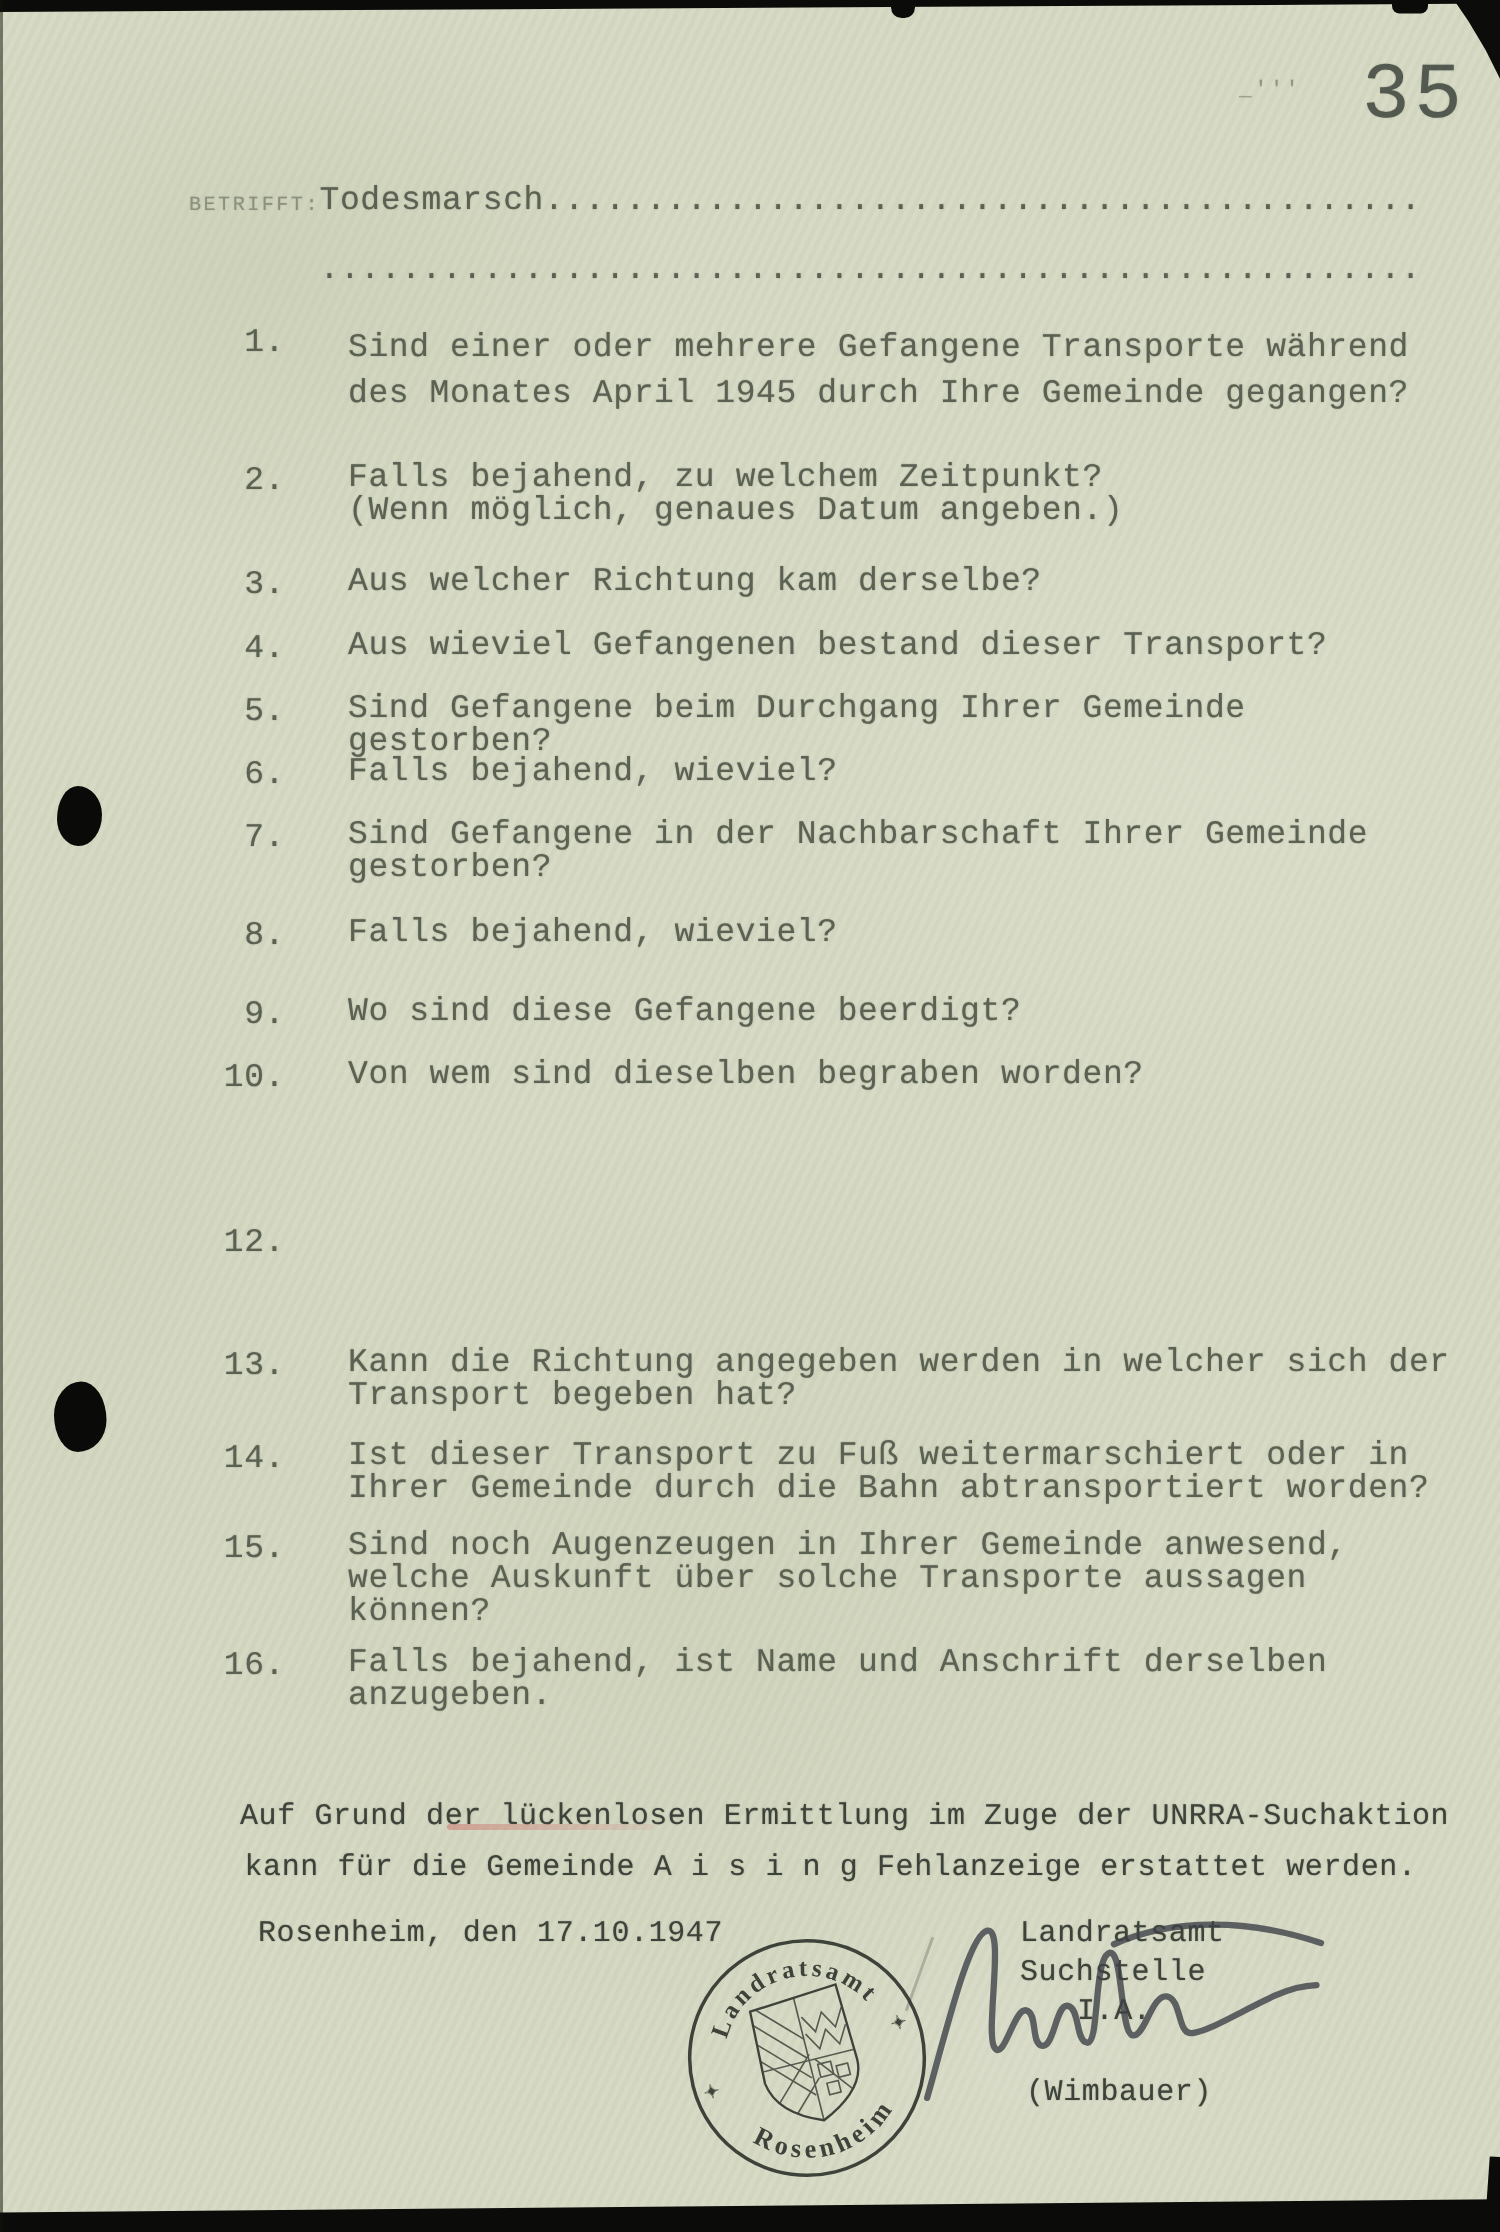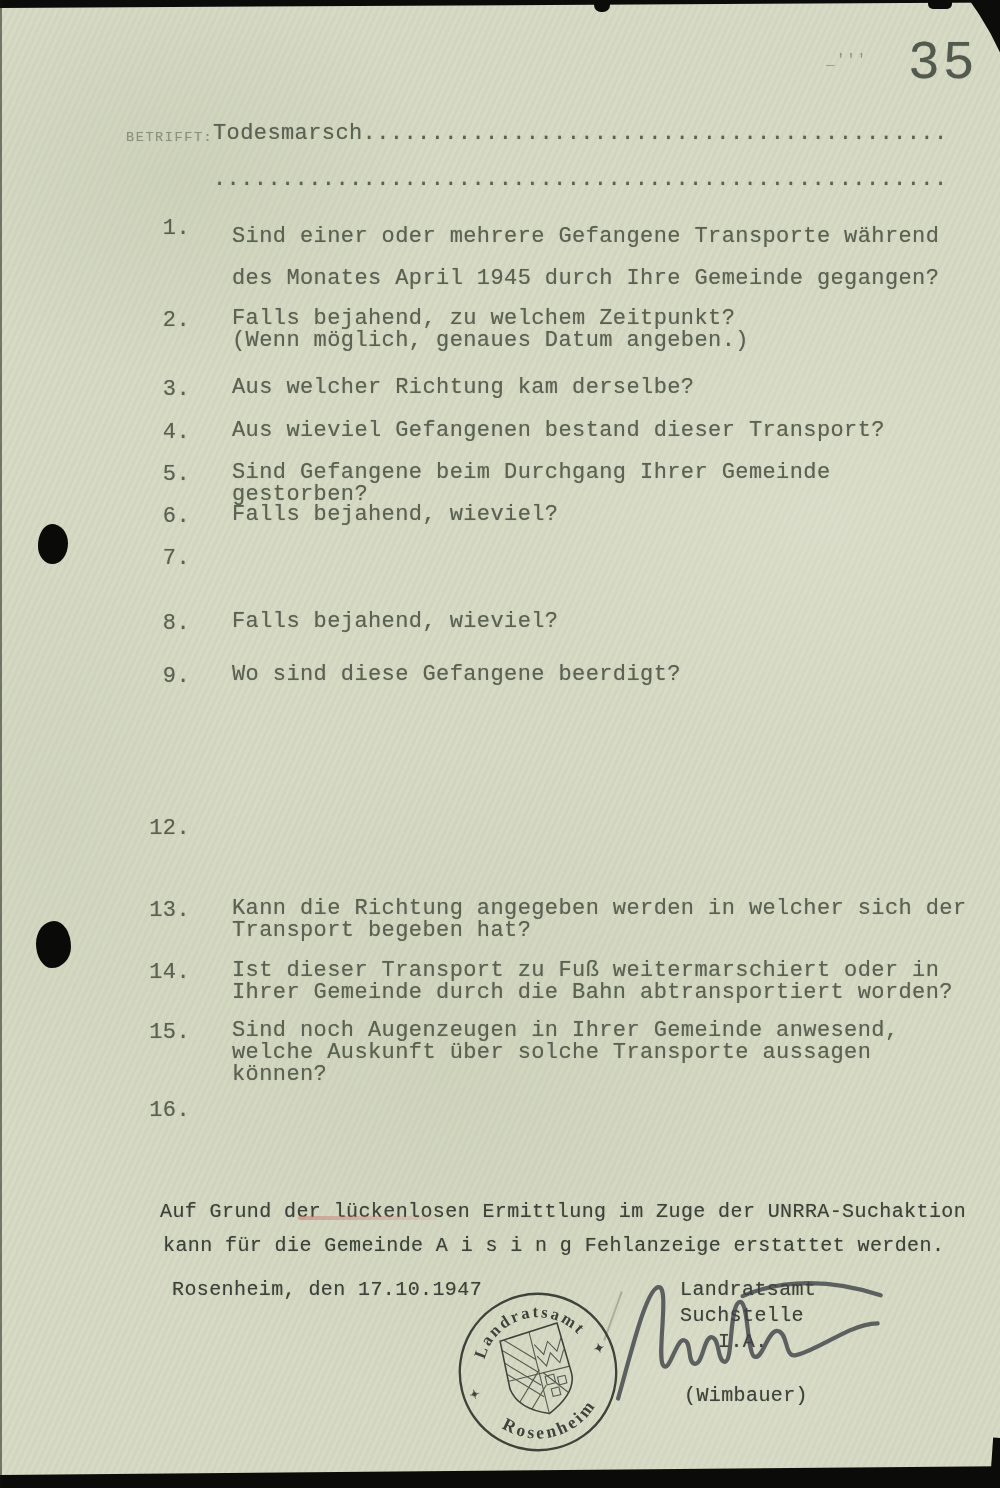--- a/index.html
+++ b/index.html
@@ -24,21 +24,21 @@
   .form-type{ font-size:22px; color:#4b5244; opacity:.88; }
 
   
   .fill-type{ font-size:20px; color:#353b33; opacity:.95;margin-top:42px; }
 
   .abs{ position:absolute; }
 
   .q{ position:absolute; left:120px; display:flex; align-items:flex-start; }
   .qnum{ width:70px; text-align:right; flex:0 0 70px; }
   .qtext{ margin-left:42px; width:745px; white-space:pre-line; line-height:22px; }
-  .lh-wide .qtext{ line-height:42px; }
+  .lh-wide .qtext{ line-height:31px; }
 
   .page-number{ font-size:53px; color:#3d443c; opacity:.85; letter-spacing:3px; }
   .pn-marks{ font-size:14px; opacity:.45; letter-spacing:2px; color:#3d443c;}
 
   .betrifft{ font-size:13.5px; letter-spacing:1.6px; color:#4b5244; opacity:.5; }
 
   
   .edge-top{ left:0; top:0; width:1000px; height:8px; background:#0b0c09;
              clip-path:polygon(0 0,100% 0,100% 30%,0 100%); }
   .notch1{ left:594px; top:0; width:16px; height:12px; background:#0b0c09; border-radius:0 0 7px 7px;}
@@ -110,28 +110,34 @@
   <div class="q form-type typed" style="top:462px">
     <span class="qnum">5.</span>
     <span class="qtext">Sind Gefangene beim Durchgang Ihrer Gemeinde gestorben?</span>
   </div>
   <div class="q form-type typed" style="top:504px">
     <span class="qnum">6.</span>
     <span class="qtext">Falls bejahend, wieviel?</span>
   </div>
   <div class="q form-type typed" style="top:546px">
     <span class="qnum">7.</span>
+    <span class="qtext">Sind Gefangene in der Nachbarschaft Ihrer Gemeinde
+gestorben?</span>
   </div>
   <div class="q form-type typed" style="top:611px">
     <span class="qnum">8.</span>
     <span class="qtext">Falls bejahend, wieviel?</span>
   </div>
   <div class="q form-type typed" style="top:664px">
     <span class="qnum">9.</span>
     <span class="qtext">Wo sind diese Gefangene beerdigt?</span>
+  </div>
+  <div class="q form-type typed" style="top:706px">
+    <span class="qnum">10.</span>
+    <span class="qtext">Von wem sind dieselben begraben worden?</span>
   </div>
   <div class="q form-type typed" style="top:816px">
     <span class="qnum">12.</span>
   </div>
   <div class="q form-type typed" style="top:898px">
     <span class="qnum">13.</span>
     <span class="qtext">Kann die Richtung angegeben werden in welcher sich der
 Transport begeben hat?</span>
   </div>
   <div class="q form-type typed" style="top:960px">
@@ -139,20 +145,22 @@
     <span class="qtext">Ist dieser Transport zu Fuß weitermarschiert oder in
 Ihrer Gemeinde durch die Bahn abtransportiert worden?</span>
   </div>
   <div class="q form-type typed" style="top:1020px">
     <span class="qnum">15.</span>
     <span class="qtext">Sind noch Augenzeugen in Ihrer Gemeinde anwesend,
 welche Auskunft über solche Transporte aussagen können?</span>
   </div>
   <div class="q form-type typed" style="top:1098px">
     <span class="qnum">16.</span>
+    <span class="qtext">Falls bejahend, ist Name und Anschrift derselben
+anzugeben.</span>
   </div>
 
   <span class="abs fill-type typed" style="left:160px; top:1158px;">Auf Grund der lückenlosen Ermittlung im Zuge der UNRRA-Suchaktion</span>
   <span class="abs fill-type typed" style="left:163px; top:1192px;">kann für die Gemeinde  A i s i n g  Fehlanzeige erstattet werden.</span>
   <div class="abs red-mark"></div>
 
   <span class="abs fill-type typed" style="left:172px; top:1236px;">Rosenheim, den 17.10.1947</span>
   <span class="abs fill-type typed" style="left:680px; top:1236px;">Landratsamt</span>
   <span class="abs fill-type typed" style="left:680px; top:1262px;text-align:right;">Suchstelle</span>
   <span class="abs fill-type typed" style="left:718px; top:1288px;">I.A.</span>

